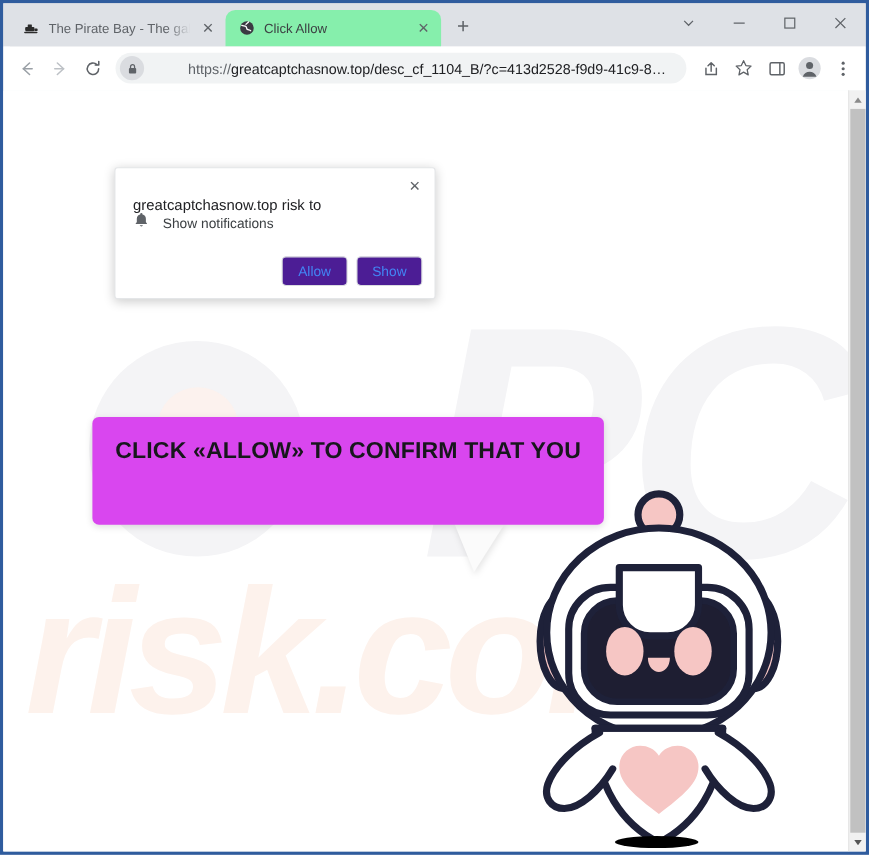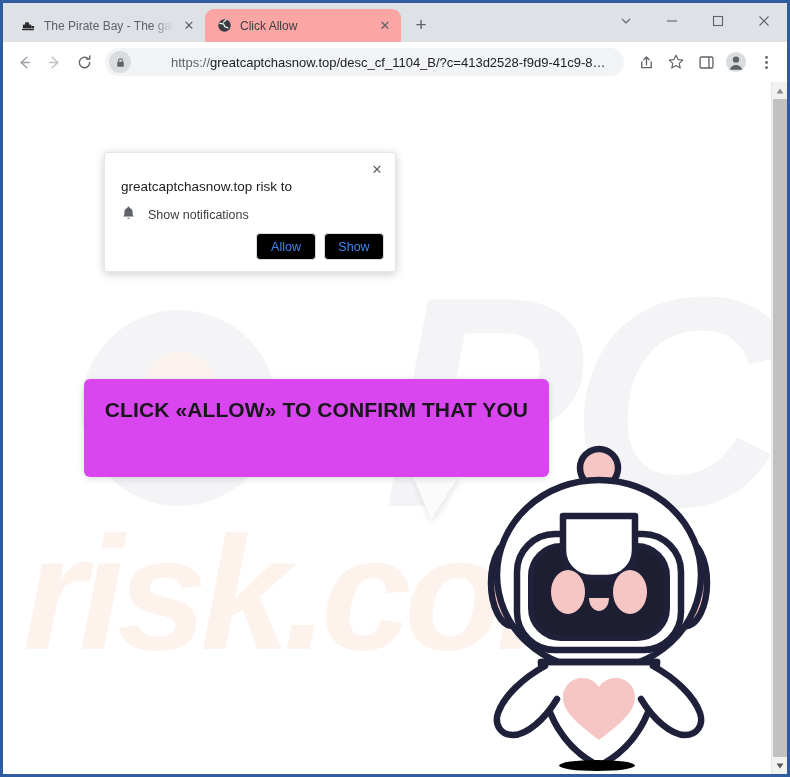--- a/index.html
+++ b/index.html
@@ -23,21 +23,21 @@
     padding-left:6px;
   }
   .tab {
     height:33px; width:196px;
     display:flex; align-items:center; gap:8px;
     padding:0 8px 0 11px;
     border-radius:9px 9px 0 0;
     position:relative; font-size:12px; color:#3c4043;
   }
   .tab.inactive { background:#dee1e6; color:#5f6368; }
-  .tab.active { background:#fca5a5; }
+  .tab.active { background:#86efac; }
   .tab-fav { width:16px; height:16px; flex:0 0 16px; display:flex; align-items:center; justify-content:center; }
   .tab-title {
     flex:1; white-space:nowrap; overflow:hidden;
     -webkit-mask-image:linear-gradient(to right,#000 84%,transparent 100%);
             mask-image:linear-gradient(to right,#000 84%,transparent 100%);
   }
   .tab-close {
     width:16px; height:16px; flex:0 0 16px;
     display:flex; align-items:center; justify-content:center;
     font-size:13px; color:#5f6368; line-height:1;
@@ -147,31 +147,31 @@
   .perm-close {
     position:absolute; right:9px; top:7px; width:18px; height:18px;
     display:flex; align-items:center; justify-content:center;
     font-size:13px; color:#5f6368;
   }
   .perm-title {
     position:absolute; left:16px; top:26px;
     font-size:13.5px; color:#202124;
   }
   .perm-row {
-    position:absolute; left:16px; top:52px;
+    position:absolute; left:16px; top:39px;
     display:flex; align-items:center; gap:12px;
   }
   .perm-row-label { font-size:12.5px; color:#3c4043; }
   .perm-btns {
     position:absolute; right:11px; bottom:11px;
     display:flex; gap:8px;
   }
   .perm-btn {
     min-width:60px; height:27px; padding:0 11px;
-    border:1px solid #dadce0; border-radius:4px; background:#000000;
+    border:1px solid #dadce0; border-radius:4px; background:#4c1d95;
     font-size:12.5px; color:#4285f4; font-weight:500;
     display:flex; align-items:center; justify-content:center;
   }
 
   
   .scrollbar {
     width:16px; background:#f1f1f1;
     border-left:1px solid #e6e6e6;
     display:flex; flex-direction:column; align-items:center;
     position:relative; flex:0 0 16px;

